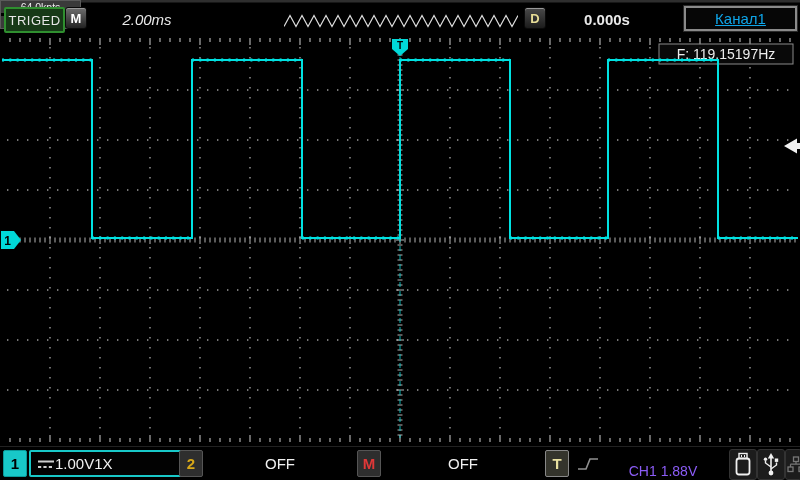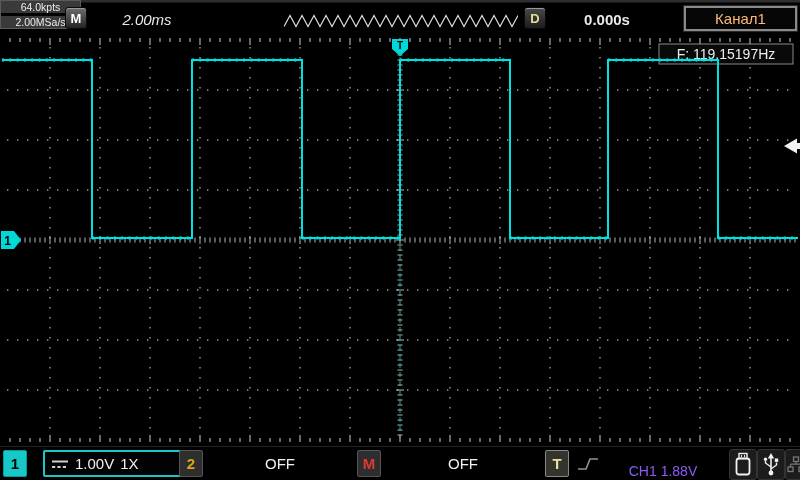--- a/index.html
+++ b/index.html
@@ -16,49 +16,50 @@
           font-size:13px;font-weight:bold;color:#fff;}
   #m-btn{left:65px;top:7px;}
   #timebase{left:92px;top:7px;width:110px;height:24px;font-size:15px;font-style:italic;}
   #membox{left:203px;top:5px;width:79px;height:27px;border:1px solid #5a5a5a;
           display:flex;flex-direction:column;justify-content:space-between;background:#000;}
   .memrow{height:12px;background:#3a3a3a;font-size:10.5px;line-height:12px;text-align:center;color:#ececec;}
   #acq-wrap{left:284px;top:11px;width:234px;height:20px;}
   #d-btn{left:524px;top:7px;color:#e6dc96;background:linear-gradient(#4a4a4a,#1c1c1c);}
   #h-offset{left:552px;top:7px;width:110px;height:24px;font-size:15px;font-weight:bold;}
   #menu-box{left:684px;top:6px;width:109px;height:21px;border:2px solid #8a8a8a;
-            background:#060606;color:#fdba74;font-size:15px;outline:1px solid #2a2a2a;}
+            background:#060606;color:#0ea5e9;font-size:15px;outline:1px solid #2a2a2a;text-decoration:underline;}
   
   #scope{position:absolute;left:0;top:35px;}
   
   #botbar{position:absolute;left:0;top:446px;width:800px;height:34px;background:#000;border-top:1px solid #222;}
   .bb-abs{position:absolute;display:flex;align-items:center;justify-content:center;}
   .bb-tile{width:22px;height:25px;border:1px solid #555;border-radius:2px;background:#2e2e2e;
            font-size:15px;font-weight:bold;}
   #ch1-tile{left:3px;top:3px;background:#18c8c8;border-color:#0a9a9a;color:#000;}
-  #ch1-info{left:43px;top:3px;width:143px;height:23px;background:#020202;border:2px solid #18c8c8;
-            border-radius:2px;justify-content:flex-start;padding-left:6px;gap:6px;font-size:15px;color:#f0f0f0;}
+  #ch1-info{left:29px;top:3px;width:143px;height:23px;background:#020202;border:2px solid #18c8c8;
+            border-radius:2px;justify-content:flex-start;padding-left:6px;font-size:15px;color:#f0f0f0;}
   #ch2-tile{left:179px;top:3px;color:#d8a818;}
   #ch2-status{left:205px;top:3px;width:150px;height:27px;font-size:15px;color:#f0f0f0;}
   #math-tile{left:357px;top:3px;color:#e03838;}
   #math-status{left:383px;top:3px;width:160px;height:27px;font-size:15px;color:#f0f0f0;}
   #trig-tile{left:545px;top:3px;background:#34342c;border-color:#888;color:#e8e0a0;}
   #slope-wrap{left:575px;top:7px;width:26px;height:20px;}
   #trig-readout{left:602px;top:10px;width:122px;height:27px;font-size:14px;color:#8b5cf6;}
   .icon-tile{top:2px;width:26px;height:29px;background:#1c1c1c;border:1px solid #333;border-radius:3px;}
   #usb-host-tile{left:729px;}
   #usb-dev-tile{left:757px;}
   #lan-tile{left:785px;width:14px;justify-content:flex-start;padding-left:1px;}
 </style>
 </head>
 <body>
 
 <div id="screen">
 
   <div id="topbar">
+    <div id="trig-status" class="tb-abs">TRIGED</div>
     <button id="m-btn" class="tb-abs sq-btn">M</button>
     <div id="timebase" class="tb-abs">2.00ms</div>
     <div id="membox">
       <div class="memrow">64.0kpts</div>
       <div class="memrow">2.00MSa/s</div>
     </div>
     <div id="acq-wrap" class="tb-abs">
       <svg id="acq-zigzag" width="234" height="20">
           <polyline points="0,15.5 6,4.5 12,15.5 18,4.5 24,15.5 30,4.5 36,15.5 42,4.5 48,15.5 54,4.5 60,15.5 66,4.5 72,15.5 78,4.5 84,15.5 90,4.5 96,15.5 102,4.5 108,15.5 114,4.5 120,15.5 126,4.5 132,15.5 138,4.5 144,15.5 150,4.5 156,15.5 162,4.5 168,15.5 174,4.5 180,15.5 186,4.5 192,15.5 198,4.5 204,15.5 210,4.5 216,15.5 222,4.5 228,15.5 234,4.5" fill="none" stroke="#ddd" stroke-width="1.2"></polyline>
         </svg>

